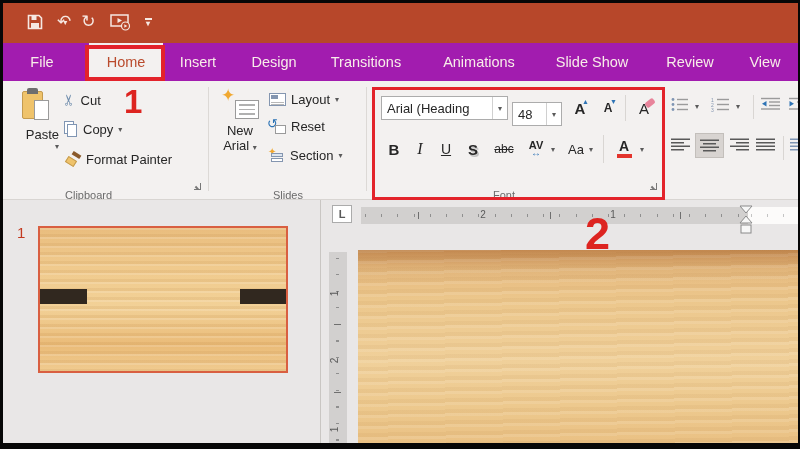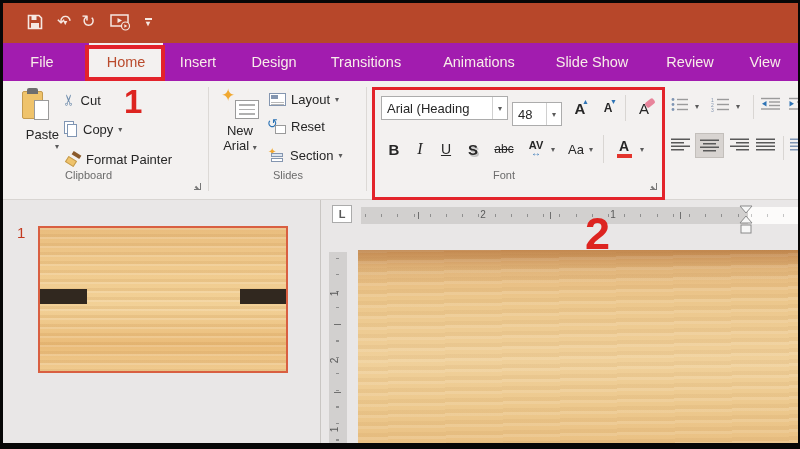--- a/index.html
+++ b/index.html
@@ -25,21 +25,21 @@
   
   .tabrow { position:absolute; left:0; top:40px; width:795px; height:38px; background:#a21caf; }
   .tab { position:absolute; top:0; height:38px; line-height:38px; text-align:center;
          color:#F8EDE9; font-size:14.5px; cursor:default; }
   .tab.selected { background:#F3F1F0; color:#BA4B2D; }
   .annot-box { position:absolute; border:4px solid #E3232B; z-index:30; pointer-events:none; }
 
   
   .ribbon { position:absolute; left:0; top:78px; width:795px; height:119px; background:#F3F1F0; border-bottom:1px solid #D8D5D2; }
   .gdiv { position:absolute; top:6px; width:1px; height:104px; background:#DCD9D6; }
-  .glabel { position:absolute; top:88px; font-size:11px; color:#6B6B6B; }
+  .glabel { position:absolute; top:108px; font-size:11px; color:#6B6B6B; }
   .launcher { position:absolute; width:11px; height:11px; }
   .launcher:before { content:""; position:absolute; right:2px; bottom:2px; width:6px; height:6px;
       border-right:1.5px solid #777; border-bottom:1.5px solid #777; }
   .launcher:after { content:""; position:absolute; right:4px; bottom:4px; width:4px; height:1.5px;
       background:#777; transform:rotate(45deg); }
   .rlabel { font-size:13px; color:#262626; }
   .ddg { font-size:8px; color:#5A5A5A; }
 
   
   .paste-btn { position:absolute; left:8px; top:6px; width:48px; height:88px; text-align:right; }

